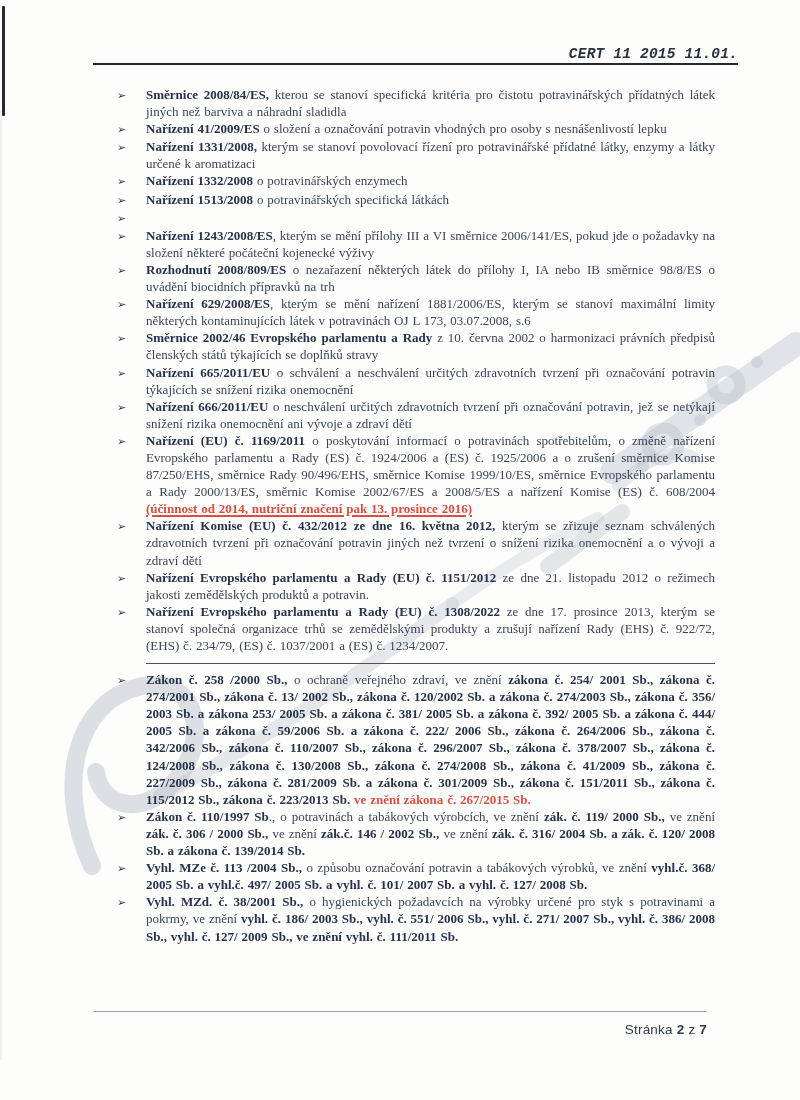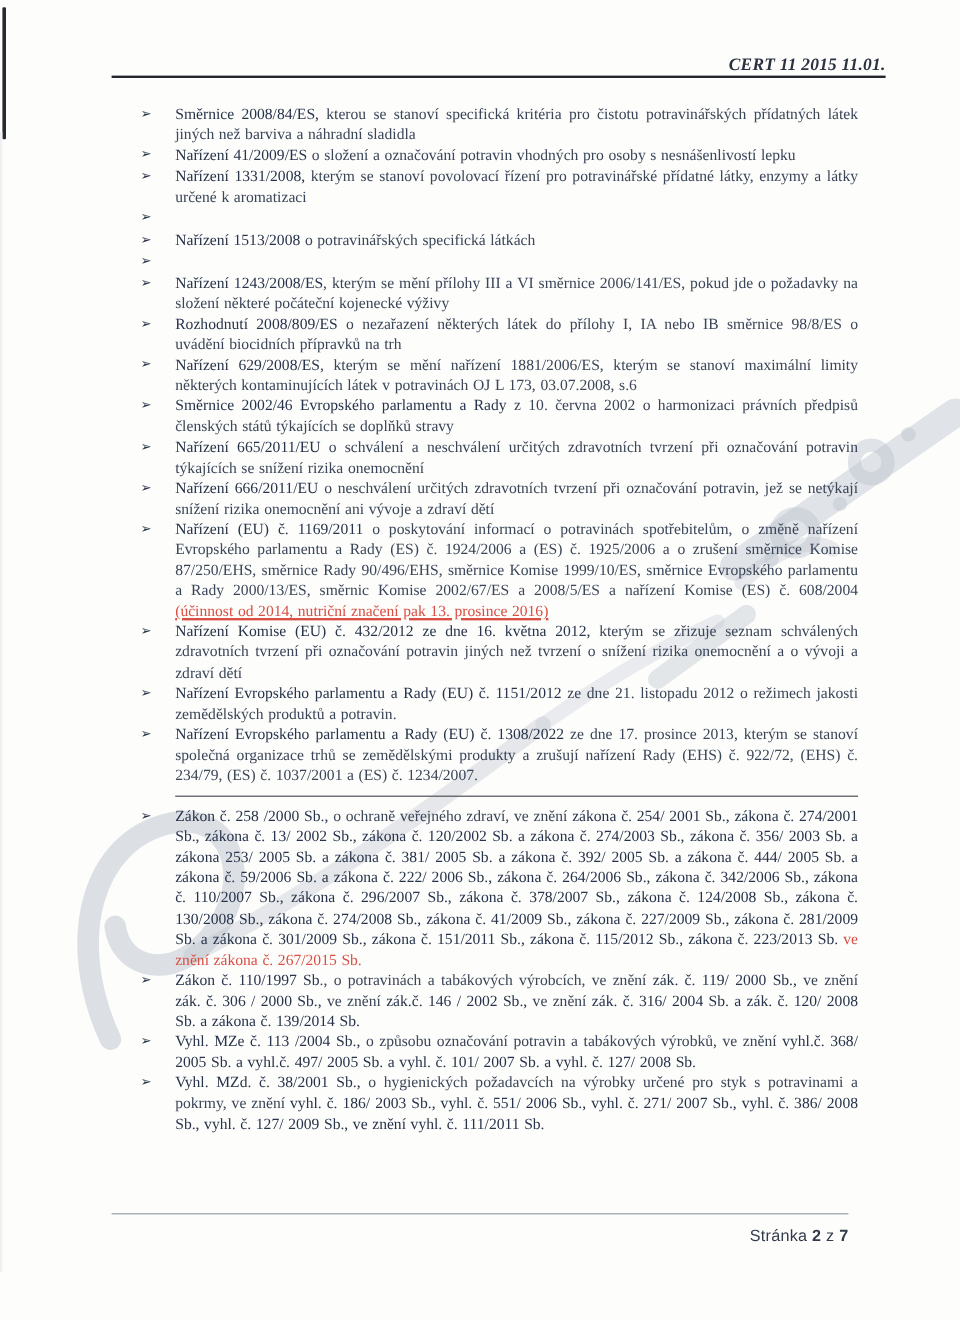--- a/index.html
+++ b/index.html
@@ -16,38 +16,38 @@
   
   .edge-artifact{position:absolute;left:2px;top:6px;width:3px;height:110px;background:#26292e;border-radius:1px;}
   .edge-faint{position:absolute;left:0;top:110px;width:2px;height:950px;background:#eef0f1;}
 
   
   .wm{position:absolute;left:0;top:0;width:800px;height:1100px;pointer-events:none;}
 
   
   .doc-code{
     position:absolute; top:46px; right:62px;
-    font-family:Liberation Serif, serif;
+    font-family:Liberation Mono, monospace;
     font-style:italic; font-weight:bold; font-size:14.5px; color:#2a3240;
     letter-spacing:.2px;
   }
   .header-rule{position:absolute; left:93px; top:63px; width:645px; height:2.4px; background:var(--rule);}
 
   
   .content{position:absolute; left:117px; top:86px; width:598px;}
   .li{display:flex; align-items:flex-start;}
   .marker{
     flex:0 0 29px; font-size:11px; line-height:17.1px; padding-top:1px;
     color:#2b3546; letter-spacing:0;
   }
   .txt{
     flex:1 1 auto; font-size:13px; line-height:17.1px; text-align:justify;
     color:var(--text); word-spacing:.6px;
   }
-  .txt .b{font-weight:normal; color:var(--bold);}
+  .txt .b{font-weight:bold; color:var(--bold);}
   .txt .red{color:var(--red);}
   .txt .u{text-decoration:underline; text-decoration-thickness:1.5px; text-underline-offset:2px;}
 
   .section-divider{
     margin:9px 0 7px 29px; border:0; border-top:1.6px solid var(--divider); height:0;
   }
 
   
   .footer-rule{position:absolute; left:93px; top:1011px; width:614px; height:1.3px; background:var(--footrule);}
   .page-footer{
@@ -95,20 +95,21 @@
         <div class="li">
           <span class="marker">➢</span>
           <span class="txt"><span class="b">Nařízení 41/2009/ES</span><span> o složení a označování potravin vhodných pro osoby s nesnášenlivostí lepku</span></span>
         </div>
         <div class="li">
           <span class="marker">➢</span>
           <span class="txt"><span class="b">Nařízení 1331/2008,</span><span> kterým se stanoví povolovací řízení pro potravinářské přídatné látky, enzymy a látky určené k aromatizaci</span></span>
         </div>
         <div class="li">
           <span class="marker">➢</span>
+          <span class="txt"><span class="b">Nařízení 1332/2008</span><span> o potravinářských enzymech</span></span>
         </div>
         <div class="li">
           <span class="marker">➢</span>
           <span class="txt"><span class="b">Nařízení 1513/2008</span><span> o potravinářských specifická látkách</span></span>
         </div>
         <div class="li">
           <span class="marker">➢</span>
         </div>
         <div class="li">
           <span class="marker">➢</span>

